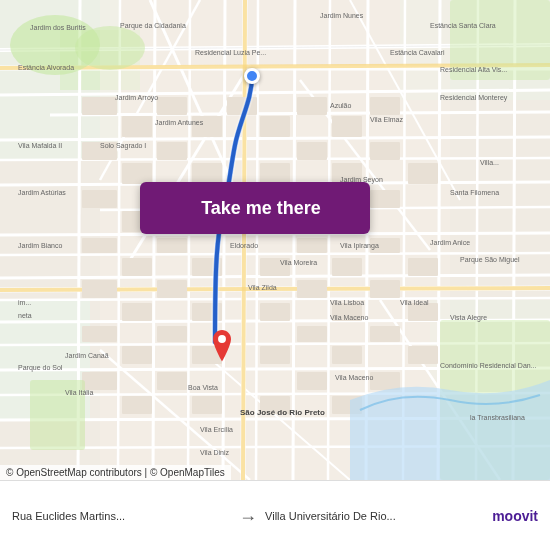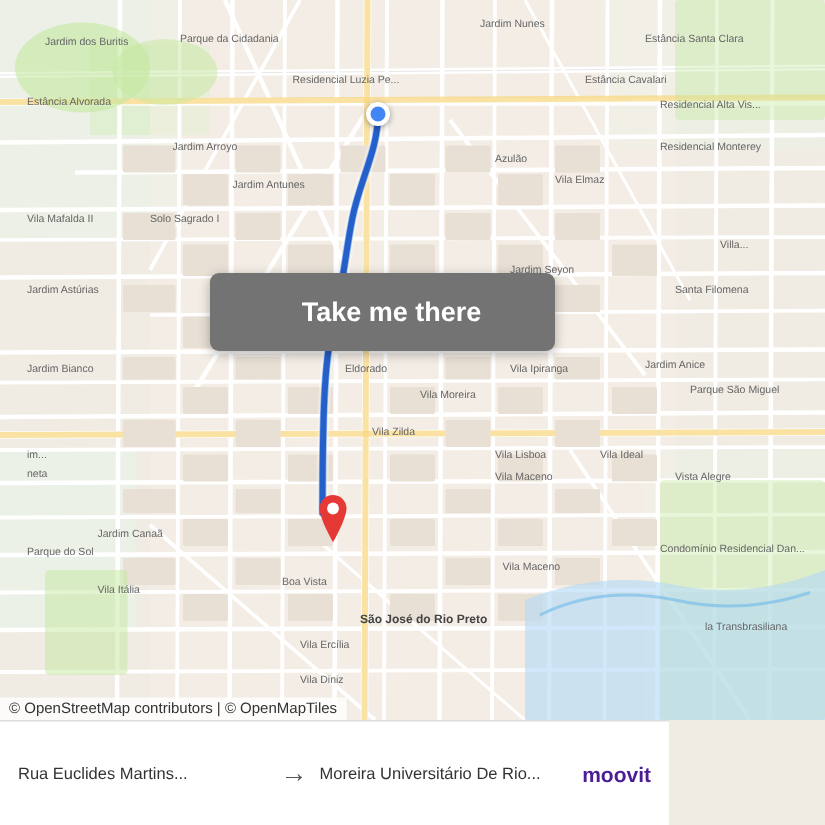--- a/index.html
+++ b/index.html
@@ -20,21 +20,21 @@
       width: 100%; height: 100%;
     }
 
     
     #take-me-there-btn {
       position: absolute;
       top: 182px;
       left: 140px;
       width: 230px;
       height: 52px;
-      background: #737373;
+      background: #701a75;
       color: white;
       border: none;
       border-radius: 6px;
       font-size: 18px;
       font-weight: bold;
       cursor: pointer;
       display: flex;
       align-items: center;
       justify-content: center;
       box-shadow: 0 2px 8px rgba(0,0,0,0.3);
@@ -84,21 +84,21 @@
       left: 0;
       background: rgba(255,255,255,0.8);
       font-size: 10px;
       padding: 2px 6px;
       color: #333;
       z-index: 20;
     }
 
     
     #bottom-bar {
-      width: 446px;
+      width: 550px;
       height: 70px;
       background: white;
       border-top: 1px solid #ddd;
       display: flex;
       align-items: center;
       padding: 0 12px;
     }
 
     .route-info {
       display: flex;
@@ -345,18 +345,18 @@
 
   <button id="take-me-there-btn">Take me there</button>
 
   <div id="attribution">© OpenStreetMap contributors | © OpenMapTiles</div>
 </div>
 
 <div id="bottom-bar">
   <div class="route-info">
     <span class="route-from">Rua Euclides Martins...</span>
     <span class="route-arrow">→</span>
-    <span class="route-to">Moreira Universitário De Rio...</span>
+    <span class="route-to">Villa Universitário De Rio...</span>
     <div class="moovit-logo">
       <span class="moovit-text">moovit</span>
     </div>
   </div>
 </div>
 
 </body></html>

